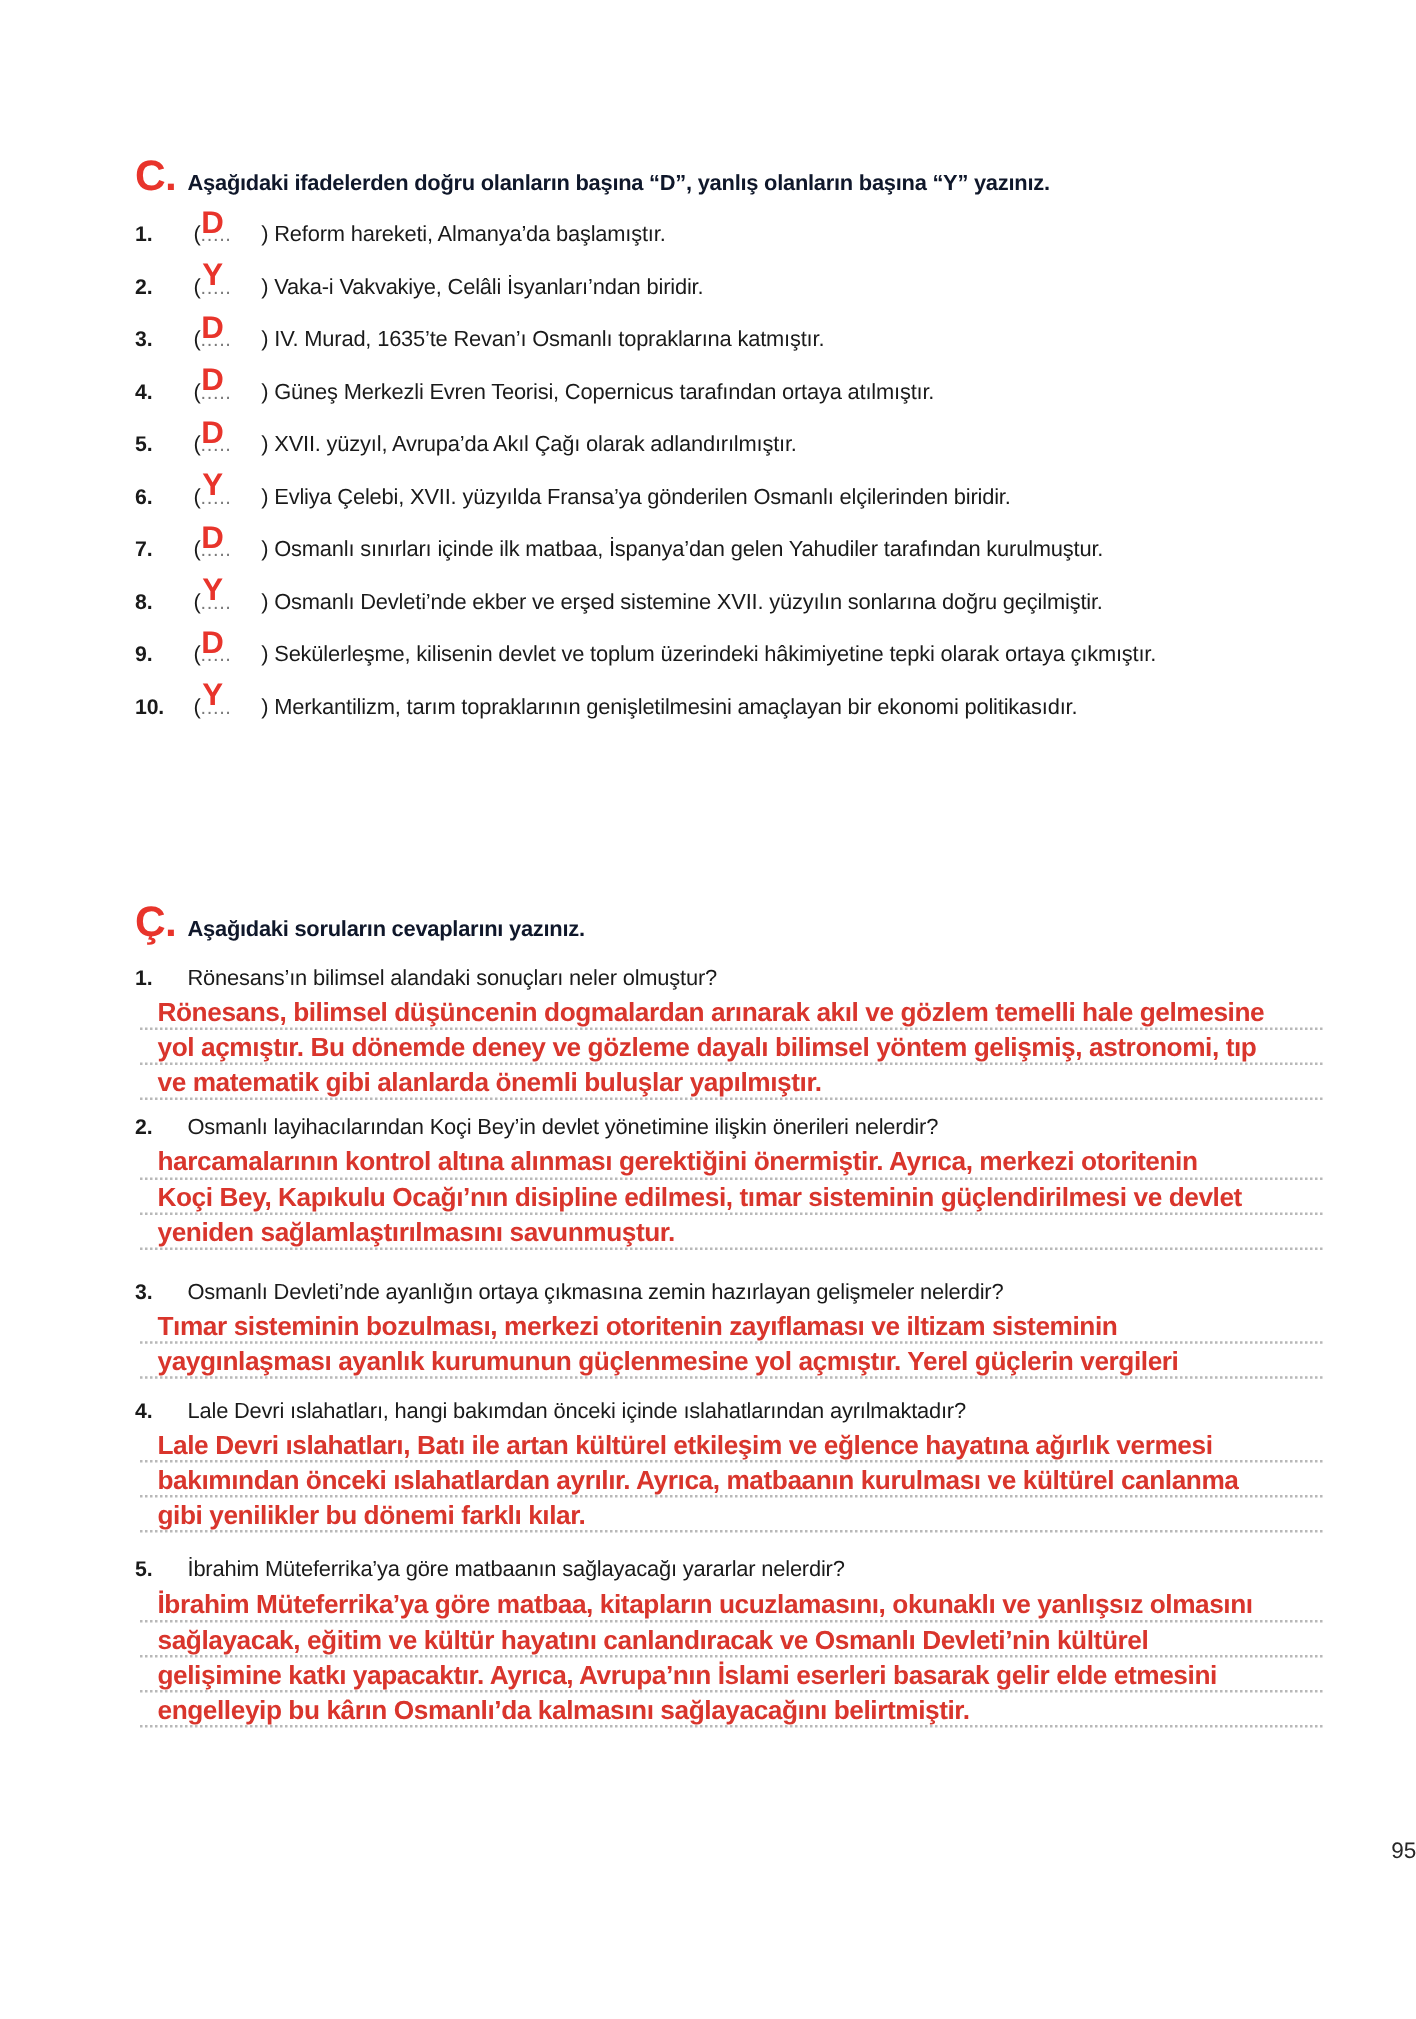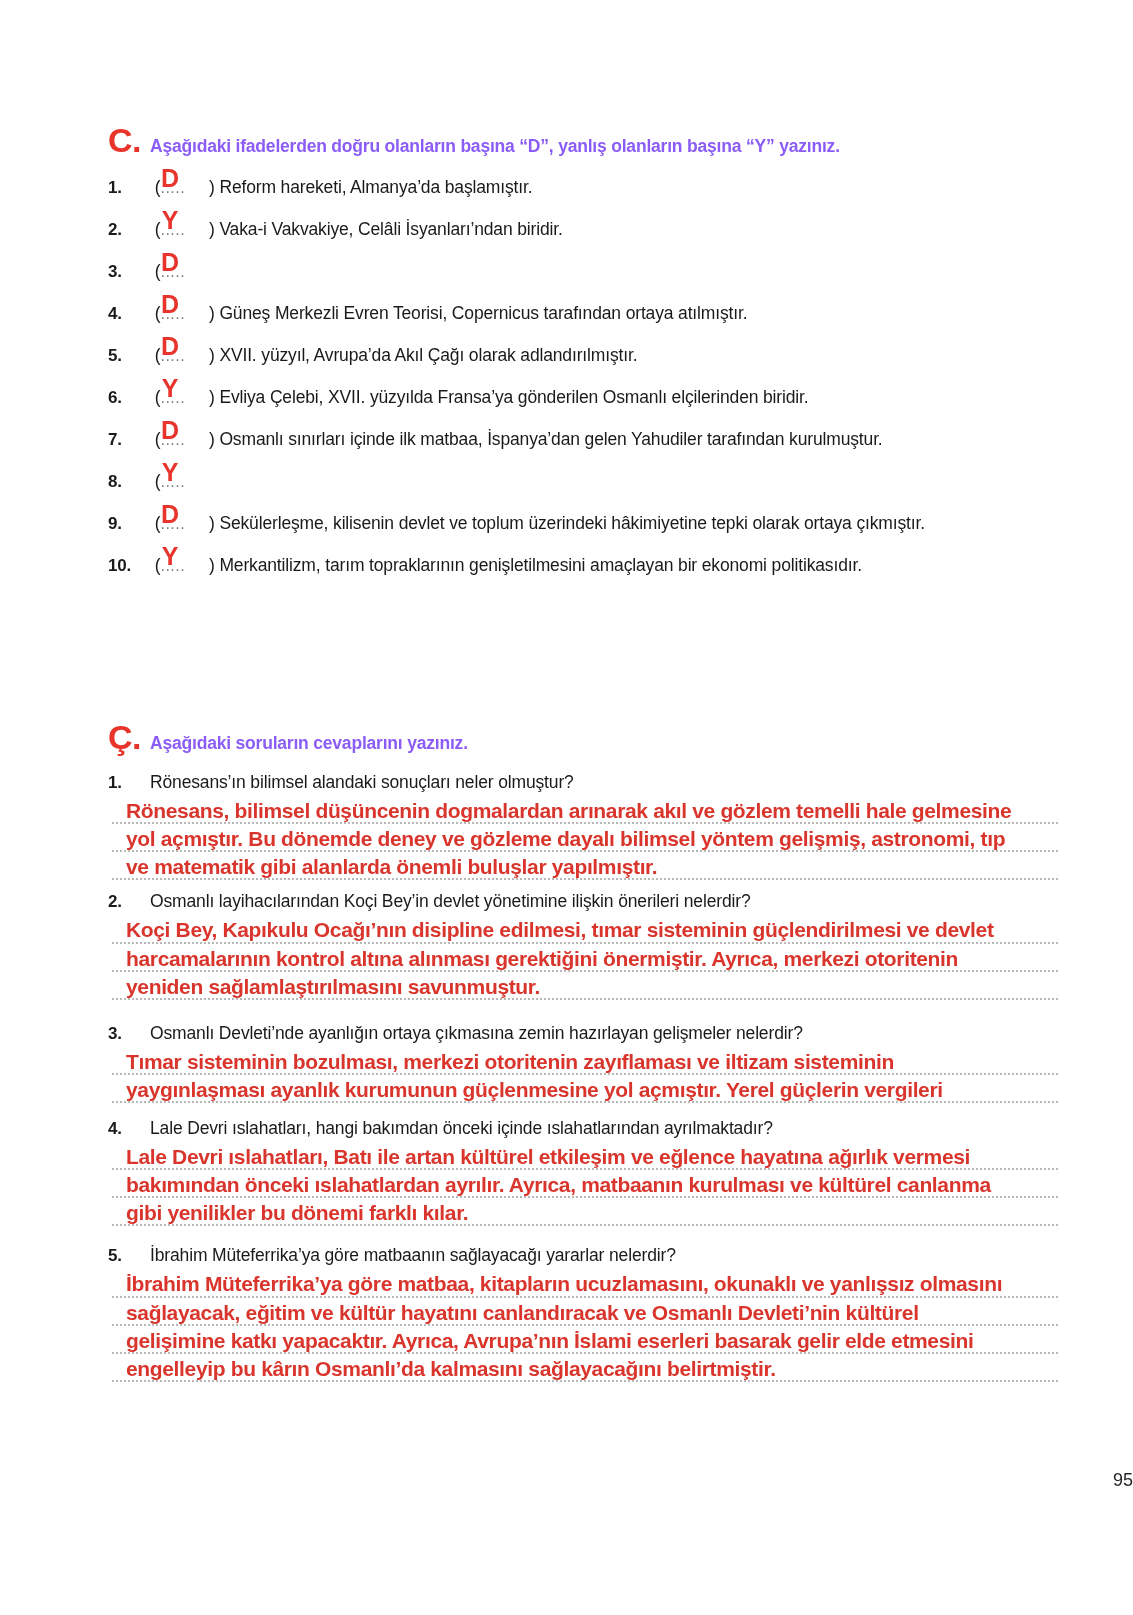--- a/index.html
+++ b/index.html
@@ -31,21 +31,21 @@
   .section-letter {
     font-size: 34px;
     font-weight: bold;
     color: #e8342b;
     line-height: 0.9;
     letter-spacing: -0.5px;
   }
   .section-title {
     font-size: 17.5px;
     font-weight: bold;
-    color: #8b5cf6;
+    color: #0f172a;
     letter-spacing: -0.2px;
     margin-top: 36px;
   }
 
   
   .tf-list {
     margin-top: 20px;
   }
   .tf-row {
     display: flex;
@@ -164,20 +164,21 @@
           <span class="tf-text">) Reform hareketi, Almanya’da başlamıştır.</span>
         </div>
         <div class="tf-row">
           <span class="tf-num">2.</span>
           <span class="tf-blank"><span class="tf-paren-l">(</span><span class="tf-dots">.....</span><span class="tf-answer">Y</span></span>
           <span class="tf-text">) Vaka-i Vakvakiye, Celâli İsyanları’ndan biridir.</span>
         </div>
         <div class="tf-row">
           <span class="tf-num">3.</span>
           <span class="tf-blank"><span class="tf-paren-l">(</span><span class="tf-dots">.....</span><span class="tf-answer">D</span></span>
+          <span class="tf-text">) IV. Murad, 1635’te Revan’ı Osmanlı topraklarına katmıştır.</span>
         </div>
         <div class="tf-row">
           <span class="tf-num">4.</span>
           <span class="tf-blank"><span class="tf-paren-l">(</span><span class="tf-dots">.....</span><span class="tf-answer">D</span></span>
           <span class="tf-text">) Güneş Merkezli Evren Teorisi, Copernicus tarafından ortaya atılmıştır.</span>
         </div>
         <div class="tf-row">
           <span class="tf-num">5.</span>
           <span class="tf-blank"><span class="tf-paren-l">(</span><span class="tf-dots">.....</span><span class="tf-answer">D</span></span>
           <span class="tf-text">) XVII. yüzyıl, Avrupa’da Akıl Çağı olarak adlandırılmıştır.</span>
@@ -188,20 +189,21 @@
           <span class="tf-text">) Evliya Çelebi, XVII. yüzyılda Fransa’ya gönderilen Osmanlı elçilerinden biridir.</span>
         </div>
         <div class="tf-row">
           <span class="tf-num">7.</span>
           <span class="tf-blank"><span class="tf-paren-l">(</span><span class="tf-dots">.....</span><span class="tf-answer">D</span></span>
           <span class="tf-text">) Osmanlı sınırları içinde ilk matbaa, İspanya’dan gelen Yahudiler tarafından kurulmuştur.</span>
         </div>
         <div class="tf-row">
           <span class="tf-num">8.</span>
           <span class="tf-blank"><span class="tf-paren-l">(</span><span class="tf-dots">.....</span><span class="tf-answer">Y</span></span>
+          <span class="tf-text">) Osmanlı Devleti’nde ekber ve erşed sistemine XVII. yüzyılın sonlarına doğru geçilmiştir.</span>
         </div>
         <div class="tf-row">
           <span class="tf-num">9.</span>
           <span class="tf-blank"><span class="tf-paren-l">(</span><span class="tf-dots">.....</span><span class="tf-answer">D</span></span>
           <span class="tf-text">) Sekülerleşme, kilisenin devlet ve toplum üzerindeki hâkimiyetine tepki olarak ortaya çıkmıştır.</span>
         </div>
         <div class="tf-row">
           <span class="tf-num">10.</span>
           <span class="tf-blank"><span class="tf-paren-l">(</span><span class="tf-dots">.....</span><span class="tf-answer">Y</span></span>
           <span class="tf-text">) Merkantilizm, tarım topraklarının genişletilmesini amaçlayan bir ekonomi politikasıdır.</span>
@@ -227,22 +229,22 @@
             <div class="ans-line">yol açmıştır. Bu dönemde deney ve gözleme dayalı bilimsel yöntem gelişmiş, astronomi, tıp</div>
             <div class="ans-line">ve matematik gibi alanlarda önemli buluşlar yapılmıştır.</div>
           </div>
         </div>
         <div class="q-block" style="margin-top: 10px;">
           <div class="q-line">
             <span class="q-num">2.</span>
             <span class="q-text">Osmanlı layihacılarından Koçi Bey’in devlet yönetimine ilişkin önerileri nelerdir?</span>
           </div>
           <div class="answer">
+            <div class="ans-line">harcamalarının kontrol altına alınması gerektiğini önermiştir. Ayrıca, merkezi otoritenin</div>
             <div class="ans-line">Koçi Bey, Kapıkulu Ocağı’nın disipline edilmesi, tımar sisteminin güçlendirilmesi ve devlet</div>
-            <div class="ans-line">harcamalarının kontrol altına alınması gerektiğini önermiştir. Ayrıca, merkezi otoritenin</div>
             <div class="ans-line">yeniden sağlamlaştırılmasını savunmuştur.</div>
           </div>
         </div>
         <div class="q-block" style="margin-top: 22px;">
           <div class="q-line">
             <span class="q-num">3.</span>
             <span class="q-text">Osmanlı Devleti’nde ayanlığın ortaya çıkmasına zemin hazırlayan gelişmeler nelerdir?</span>
           </div>
           <div class="answer">
             <div class="ans-line">Tımar sisteminin bozulması, merkezi otoritenin zayıflaması ve iltizam sisteminin</div>

